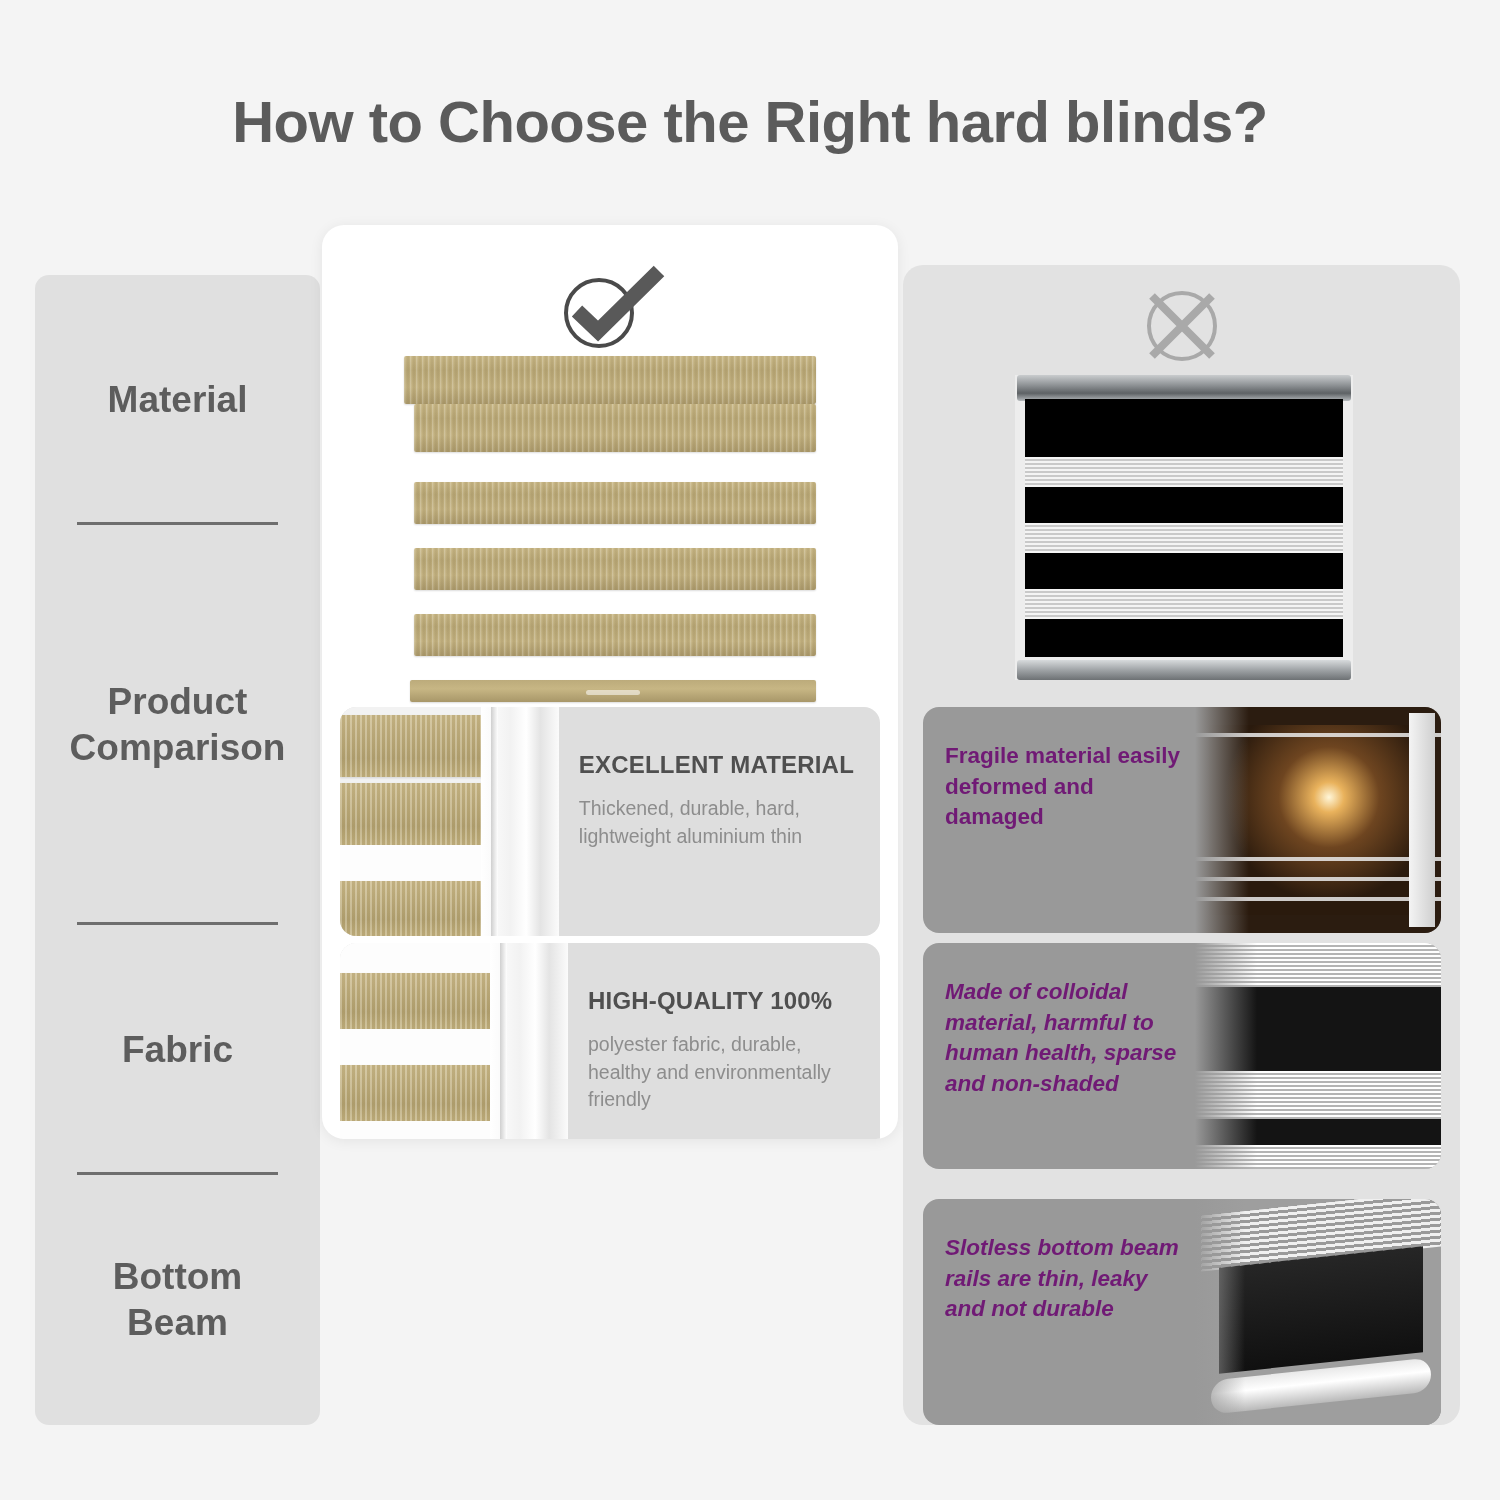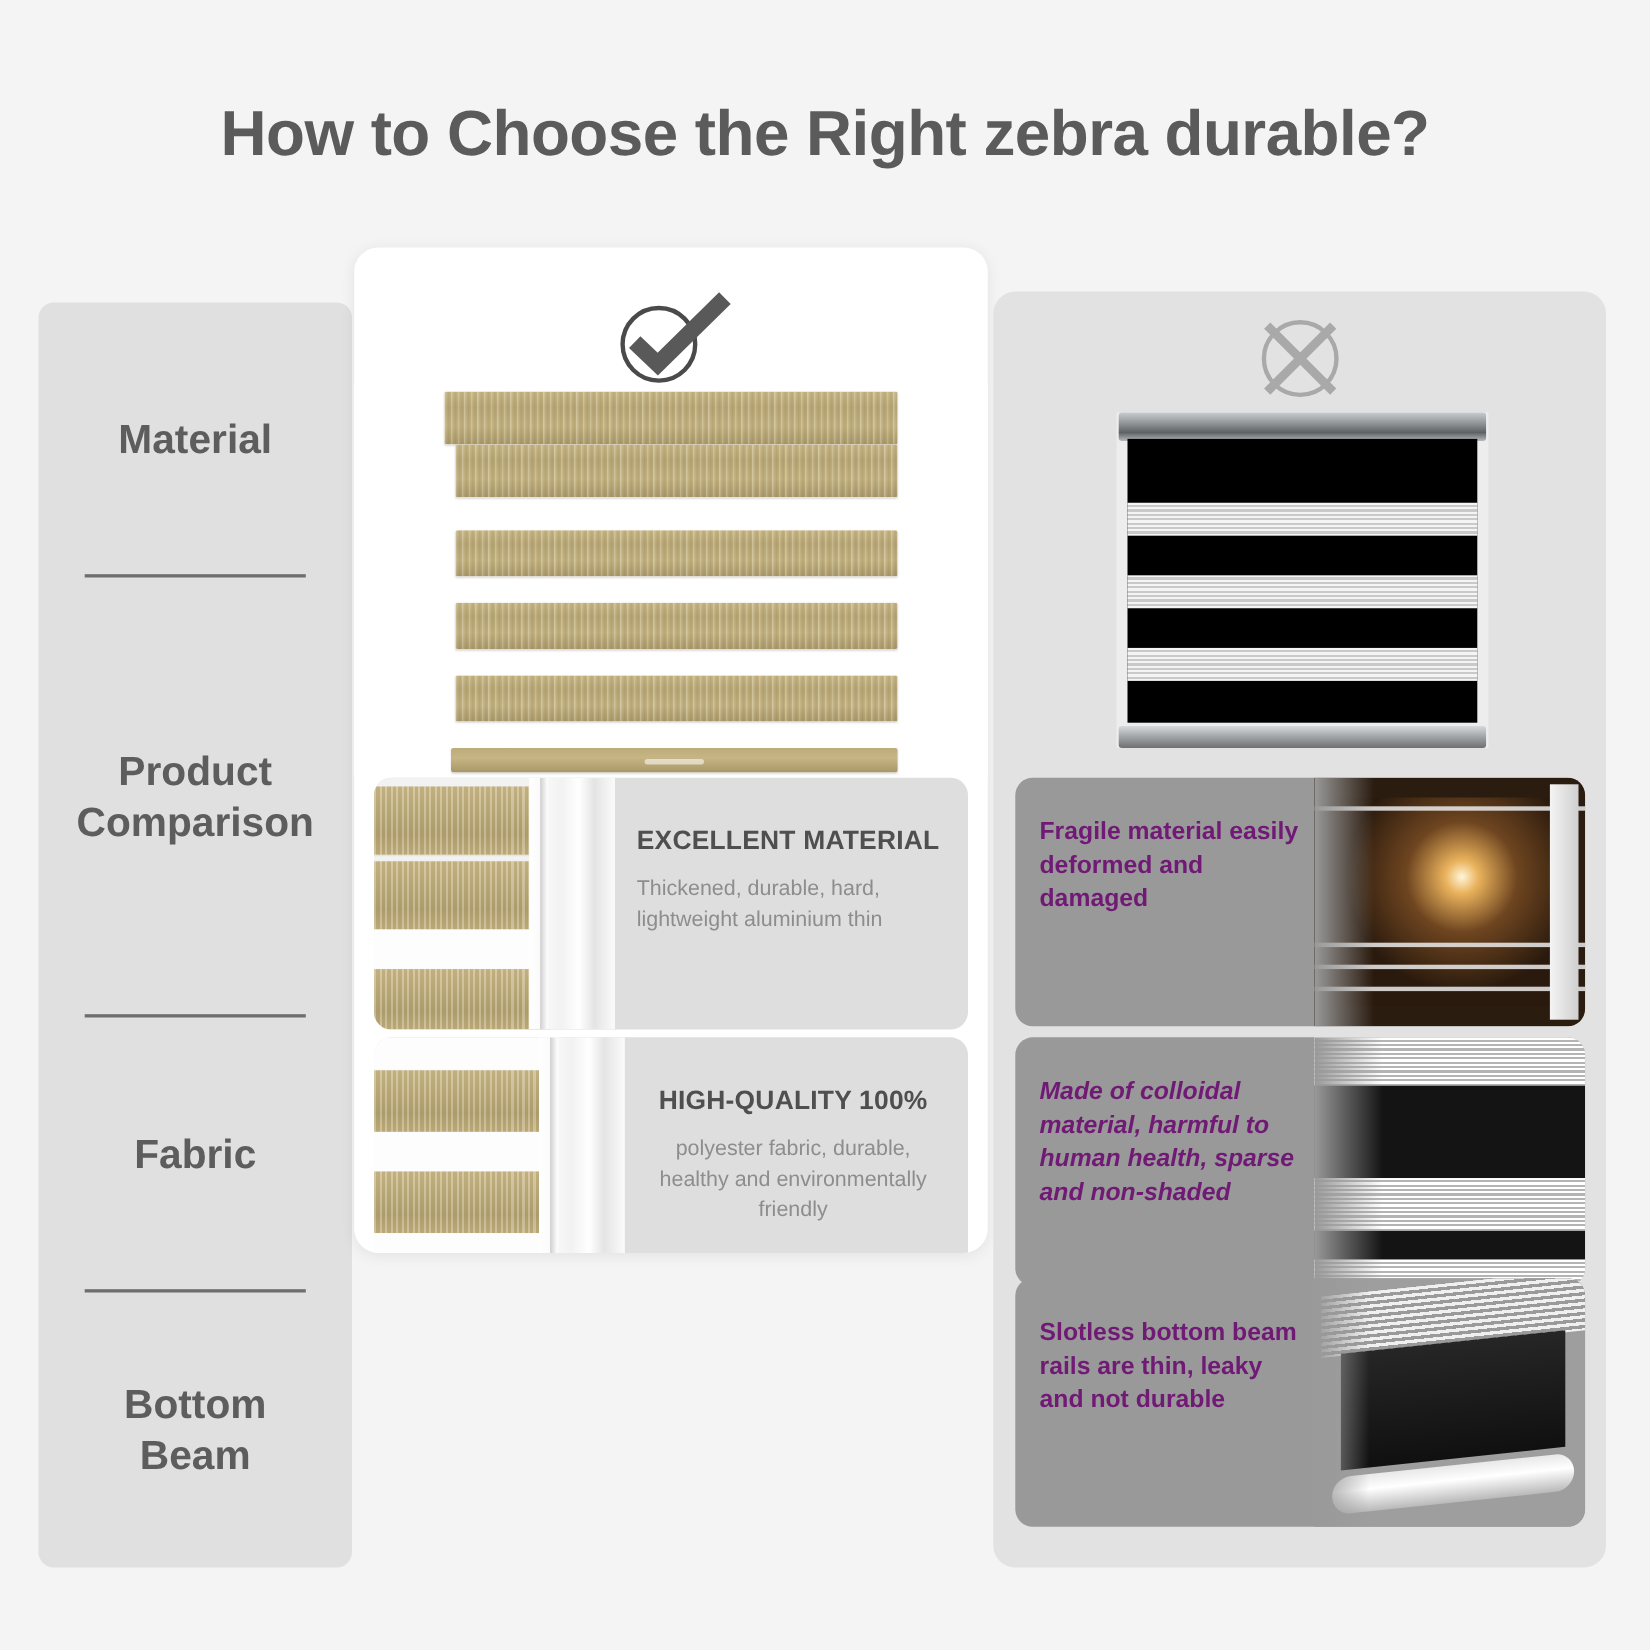--- a/index.html
+++ b/index.html
@@ -85,21 +85,21 @@
     background:rgba(255,255,255,0.55);
   }
 
   
   .good-feat {
     position:absolute; left:18px; width:540px; height:229px;
     background:#dedede; border-radius:16px; overflow:hidden;
     display:flex;
   }
   #good-feat-0 { top:482px; }
-  #good-feat-1 { top:718px;text-align:center; }
+  #good-feat-1 { top:718px; }
   #good-feat-2 { top:955px;margin-top:38px; }
   .good-feat-img { position:relative; width:228px; height:100%; overflow:hidden; }
   .good-feat-txt {
     flex:1; padding:44px 26px 0 20px;
   }
   .feat-title {
     font-size:24px; font-weight:bold; color:#4f4f4f;
     letter-spacing:0.2px; margin-bottom:16px; white-space:nowrap;
   }
   .feat-body {
@@ -166,21 +166,21 @@
     border-radius:3px;
   }
 
   
   .bad-feat {
     position:absolute; left:20px; width:518px; height:226px;
     background:#999999; border-radius:16px; overflow:hidden; display:flex;
   }
   #bad-feat-0 { top:442px; }
   #bad-feat-1 { top:678px;font-style:italic; }
-  #bad-feat-2 { top:897px; }
+  #bad-feat-2 { top:934px;font-style:italic; }
   .bad-feat-txt {
     width:272px; padding:34px 10px 0 22px;
     font-size:22.5px; font-weight:bold; color:#701a75; line-height:1.36;
   }
   .bad-feat-img { position:relative; flex:1; overflow:hidden; }
 
   
   .bimg1 { background:#2b1c10; }
   .bimg1 .win {
     position:absolute; left:14px; top:18px; right:14px; bottom:18px;
@@ -229,21 +229,21 @@
     border-radius:17px; transform:skewY(-6deg);
   }
   .bimg3 .blur {
     position:absolute; left:0; top:0; width:50px; height:100%;
     background:linear-gradient(90deg,#999999 0%, rgba(153,153,153,0.0) 100%);
   }
 </style>
 </head>
 <body>
 
-<div id="page-title">How to Choose the Right zebra durable?</div>
+<div id="page-title">How to Choose the Right hard blinds?</div>
 
 <div id="sidebar">
   <div class="side-row side-row-1">
     <div class="side-label">Material</div>
     <div class="side-divider"></div>
   </div>
   <div class="side-row side-row-0">
     <div class="side-label">Product<br>Comparison</div>
     <div class="side-divider"></div>
   </div>

